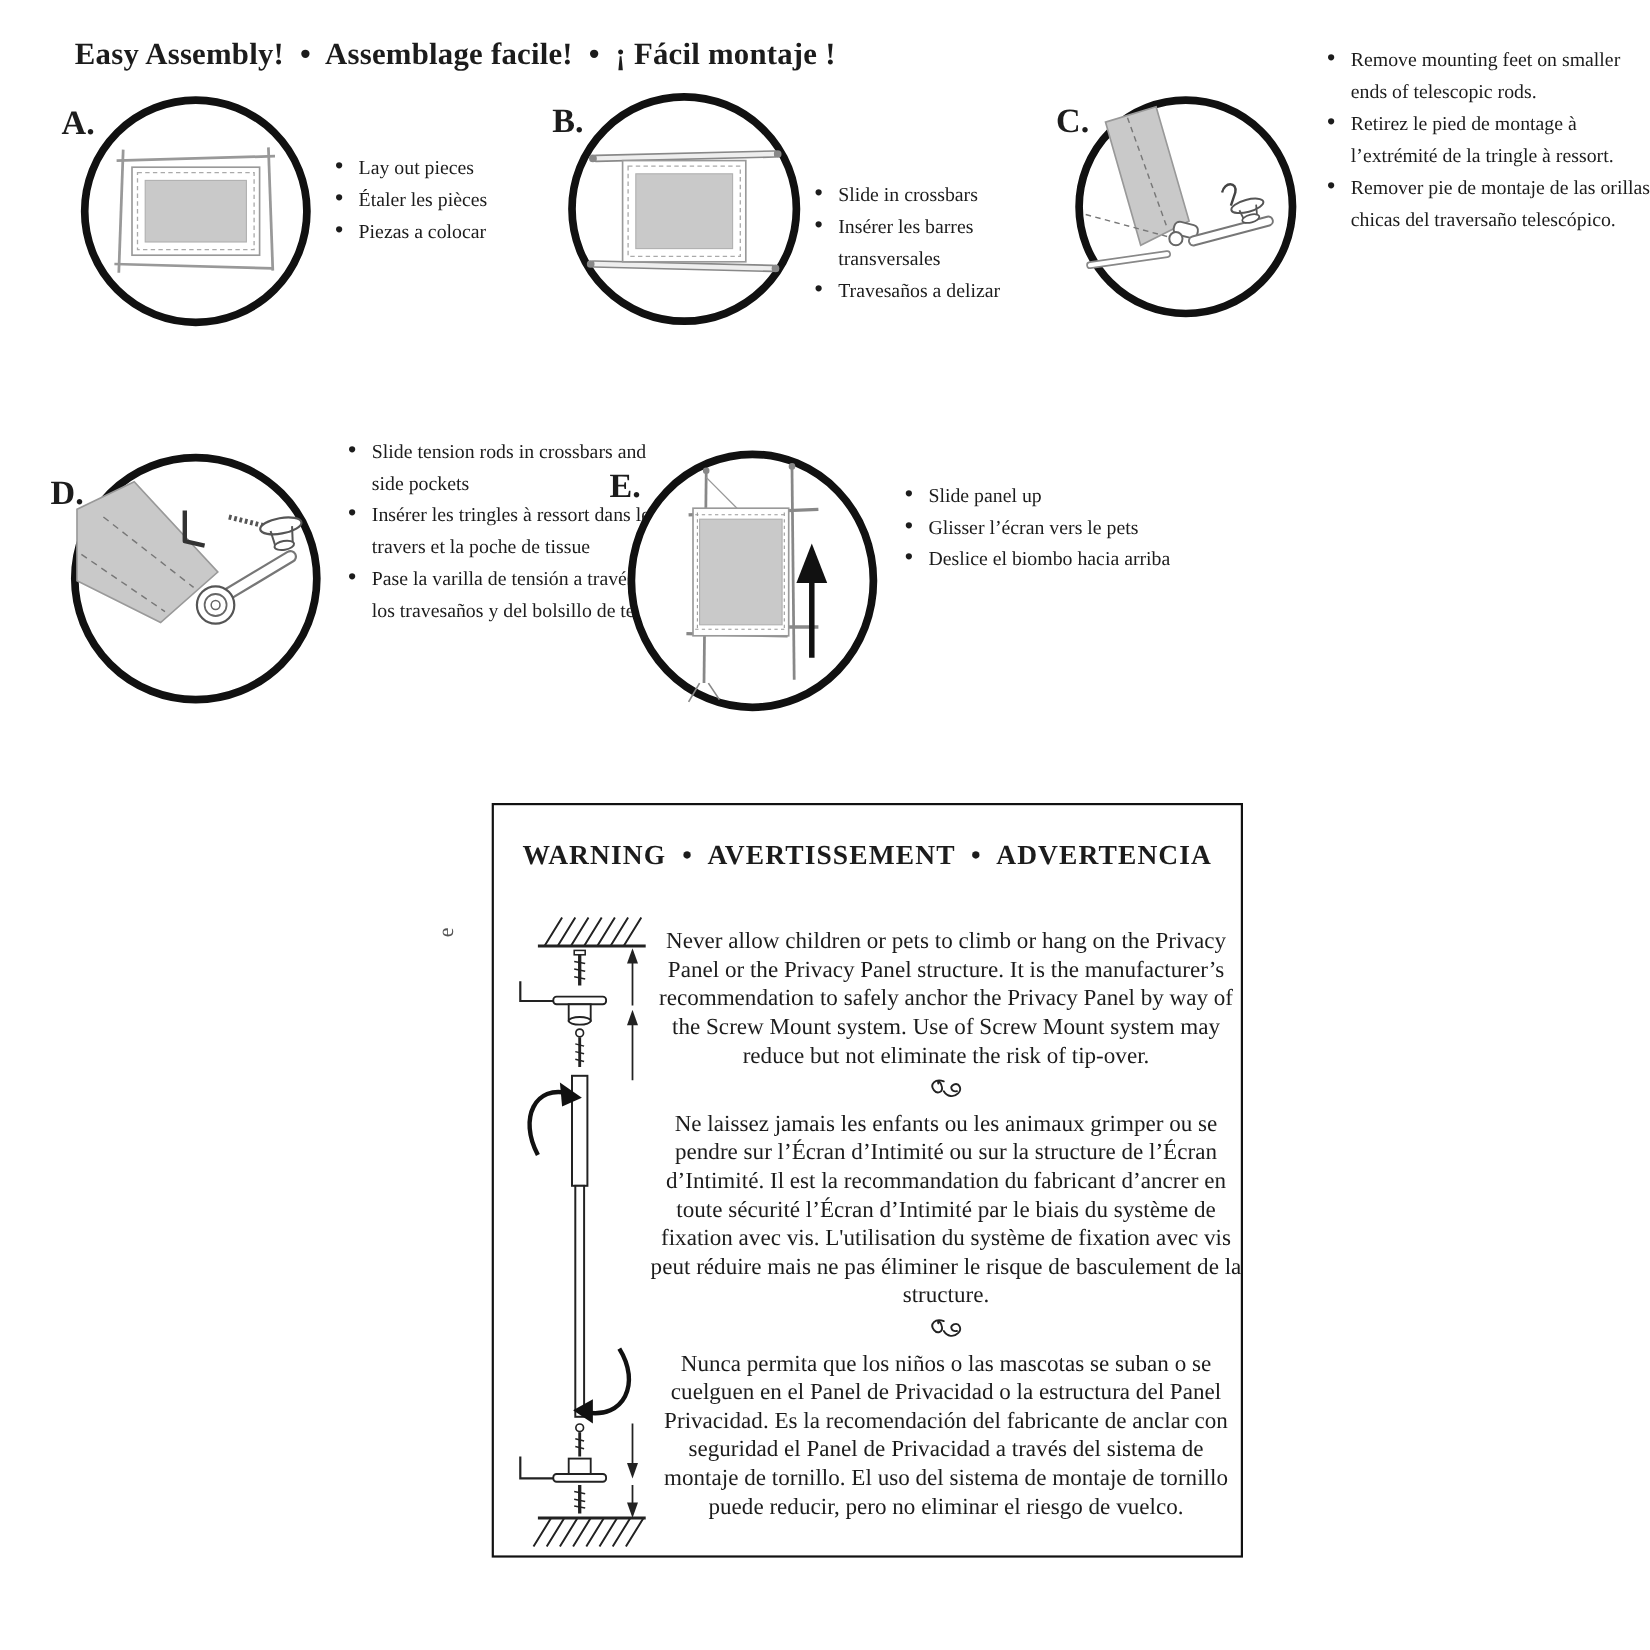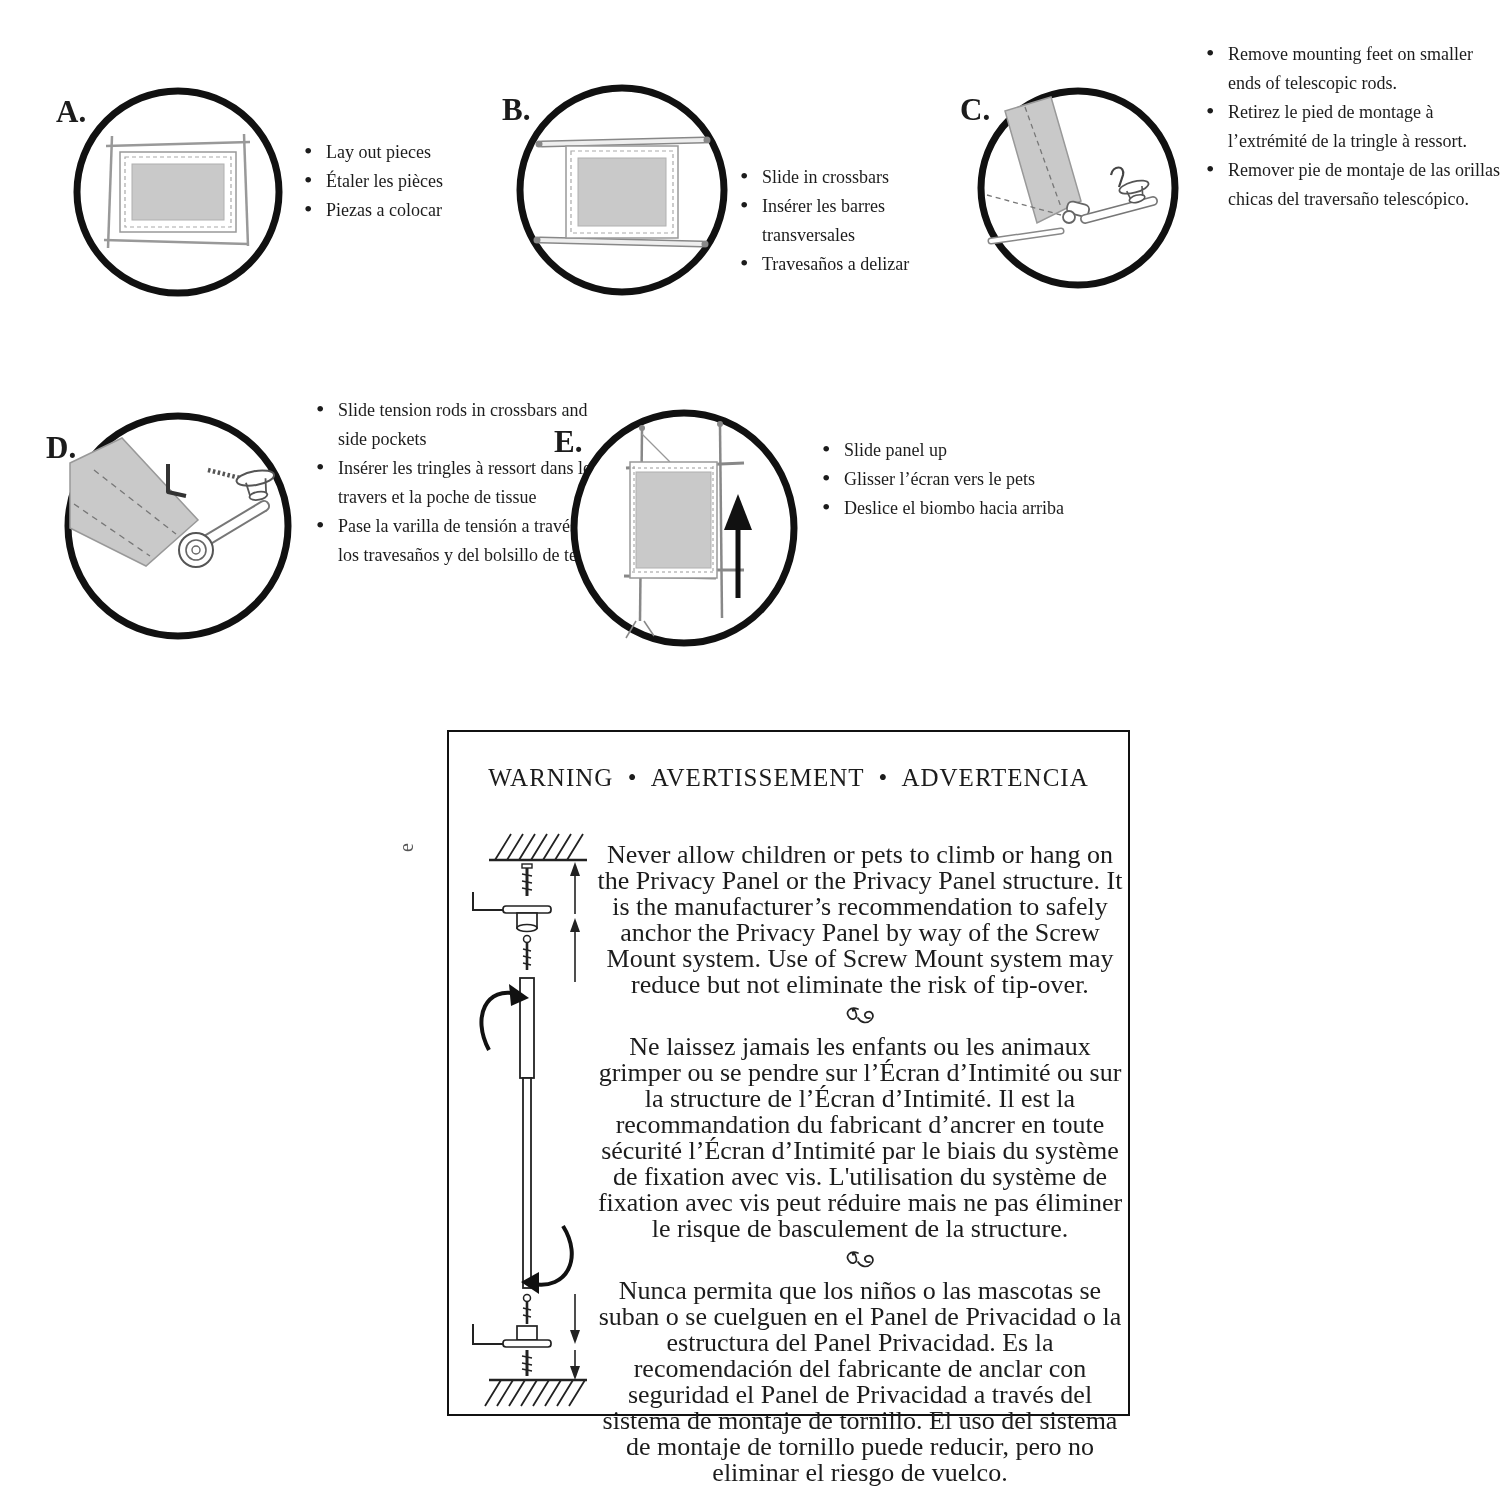--- a/index.html
+++ b/index.html
@@ -20,36 +20,37 @@
   ul.bullets li{position:relative; padding-left:24px;}
   ul.bullets li::before{
     content:"\2022"; position:absolute; left:2px; top:-1px; font-size:24px;
   }
   .warning-box{
     left:447px; top:730px; width:679px; height:682px;
     border:2.5px solid #111; background:#fff;
   }
   .warning-title{
     position:absolute; left:0; top:32px; width:100%; text-align:center;
-    font-size:25px; font-weight:normal; letter-spacing:1px; white-space:pre-wrap;
+    font-size:25px; font-weight:bold; letter-spacing:1px; white-space:pre-wrap;
   }
   .warn-col{position:absolute; left:142px; top:110px; width:538px; text-align:center;}
-  .warn-col p{margin:0; font-size:26px; line-height:26px;}
+  .warn-col p{margin:0; font-size:21px; line-height:26px;}
   .orn{height:22px; margin:7px 0 7px 0; text-align:center;}
   .stray-e{
     left:402px; top:836px; font-size:20px; color:#555;
     transform:rotate(-90deg);
   }
   svg{display:block;}
 </style>
 </head>
 <body>
 
 <div class="canvas">
 
+  <div class="abs title">Easy Assembly!  •  Assemblage facile!  •  ¡ Fácil montaje !</div>
 
   <div class="abs step-label" style="left:56px;top:94px;">A.</div>
   <svg class="abs" style="left:70px;top:84px;" width="216" height="216" viewBox="0 0 216 216">
     <circle cx="108" cy="108" r="101" fill="#fff" stroke="#111" stroke-width="7"></circle>
     <g stroke="#999" stroke-width="2.5">
       <line x1="36" y1="62" x2="180" y2="58"></line>
       <line x1="34" y1="156" x2="178" y2="160"></line>
       <line x1="42" y1="52" x2="38" y2="164"></line>
       <line x1="174" y1="50" x2="178" y2="162"></line>
     </g>

